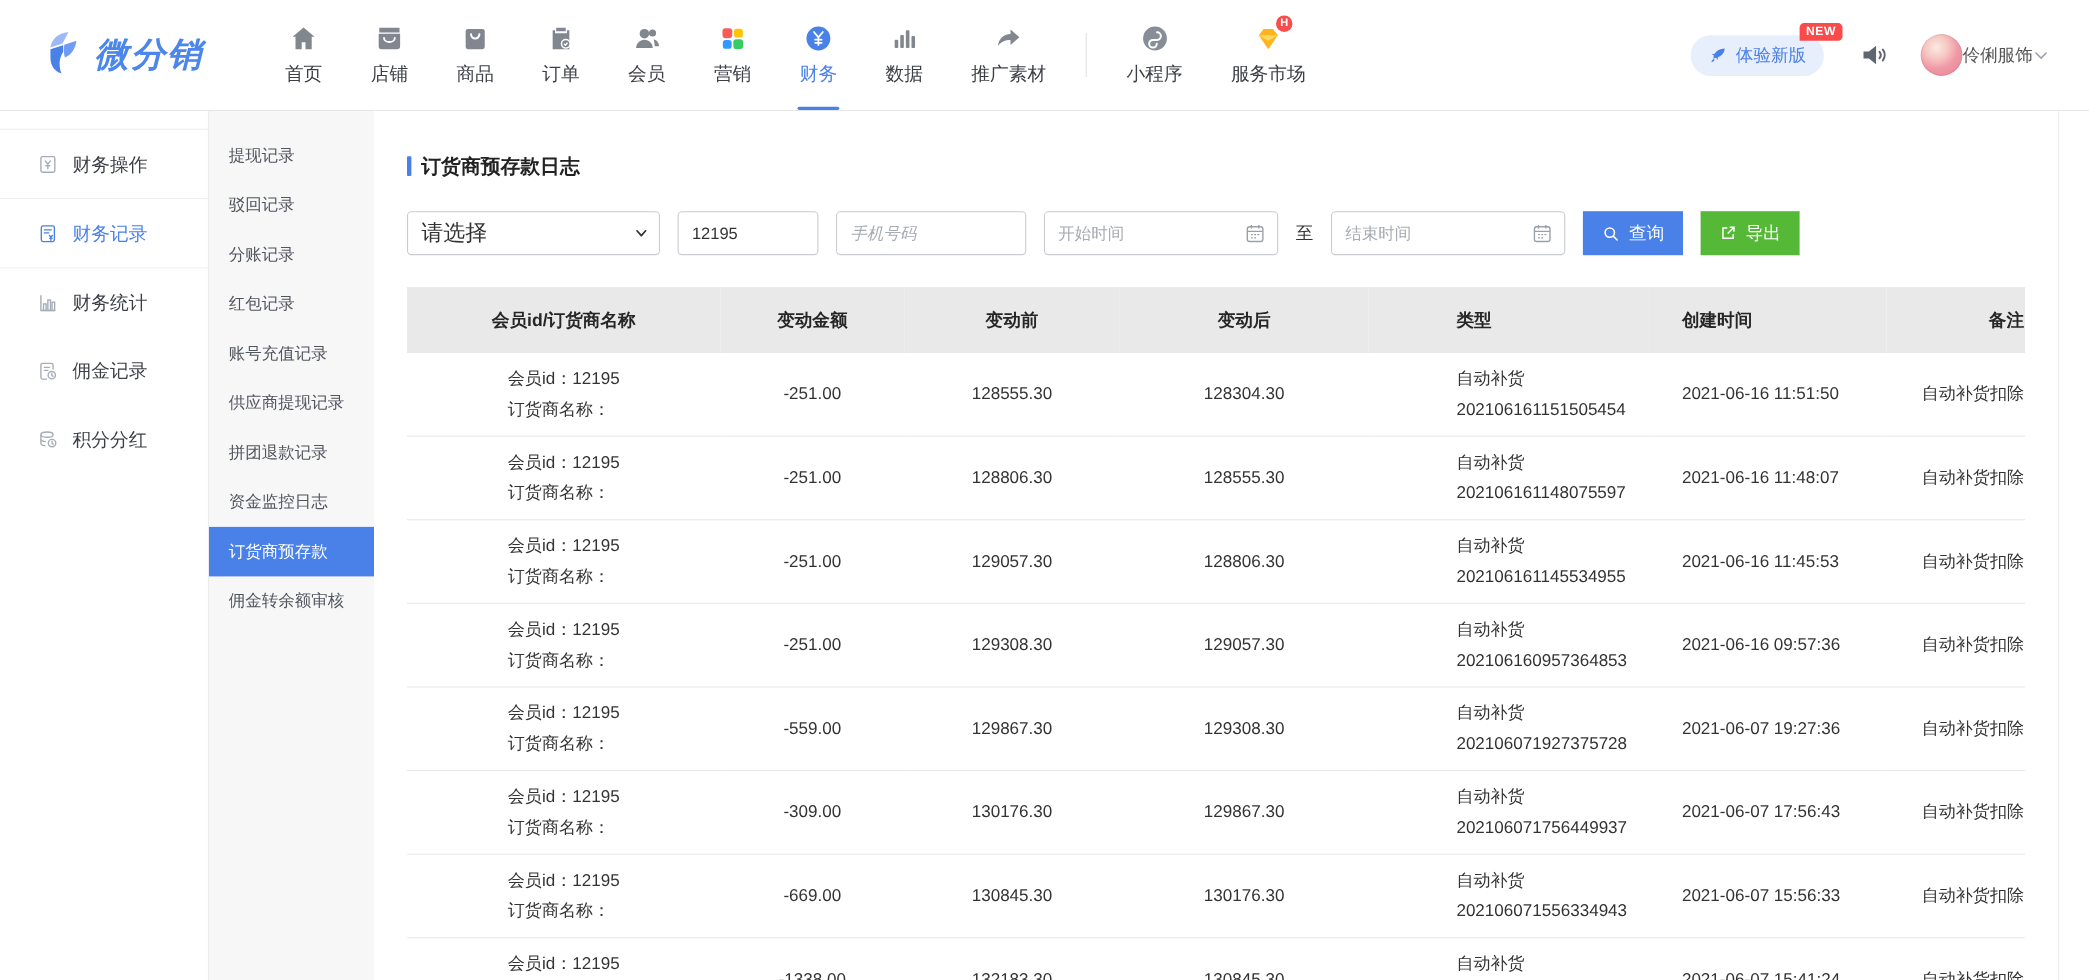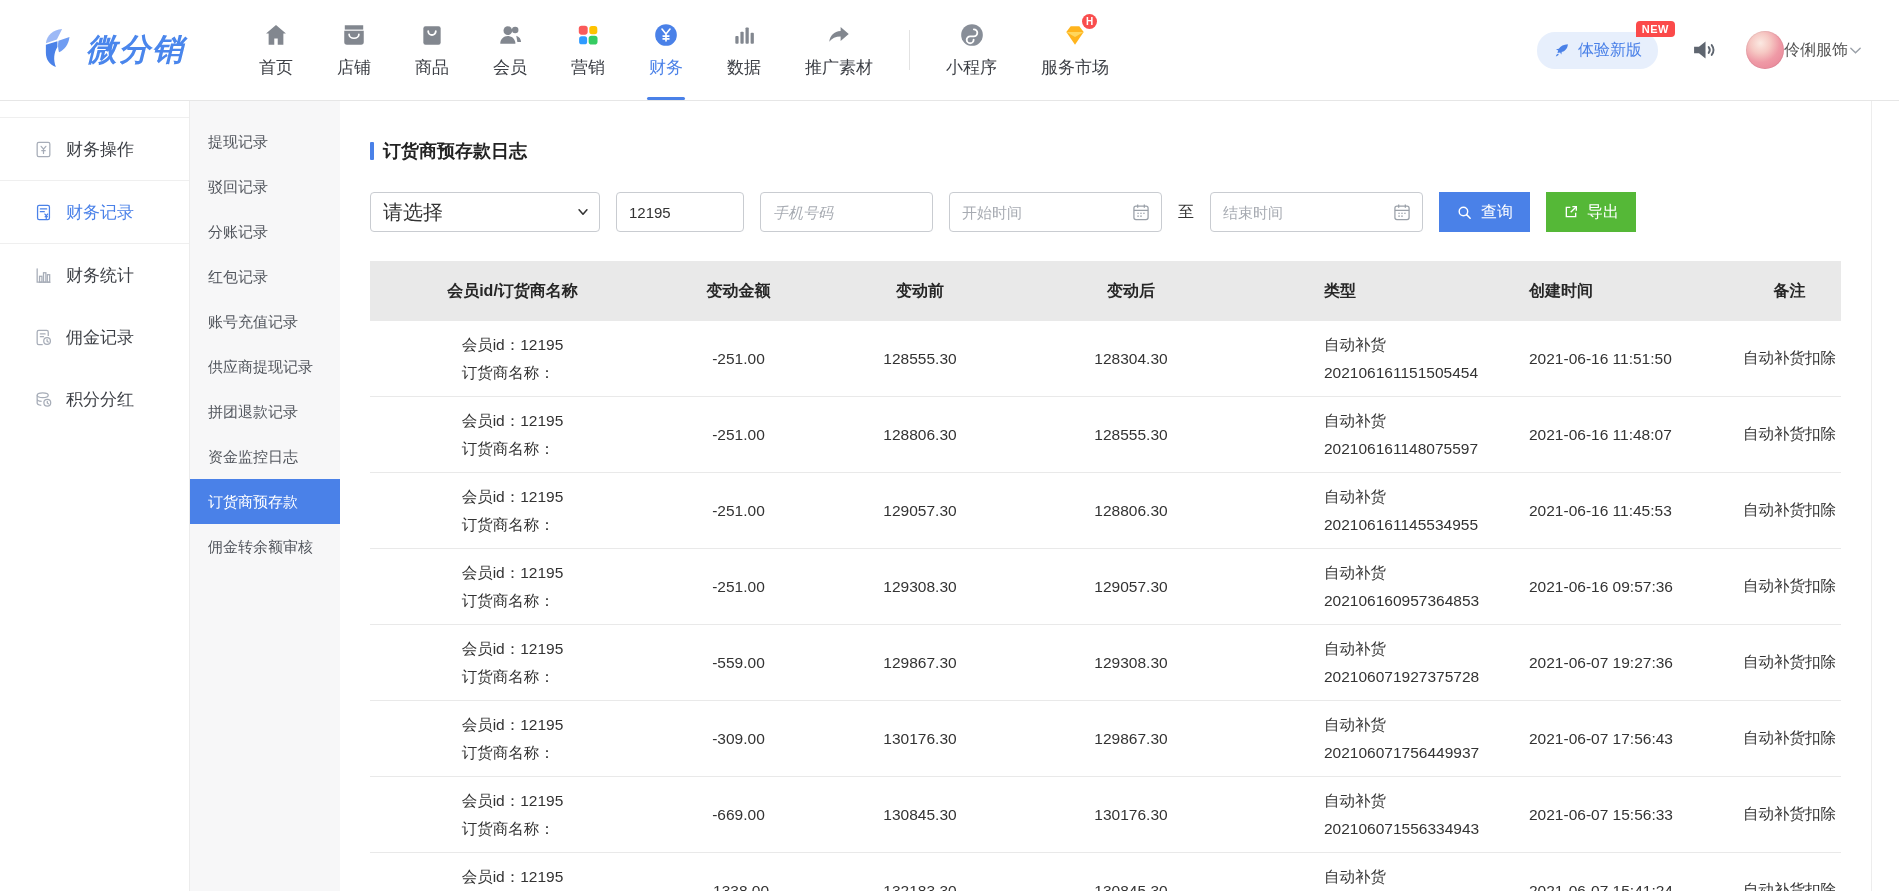--- a/index.html
+++ b/index.html
@@ -62,21 +62,21 @@
   .btn-search{background:#4a81e8;}
   .btn-export{background:#55b837;}
 
   
   .data-table{width:100%;border-collapse:collapse;table-layout:fixed;}
   .data-table th{background:#e9e9e9;height:58px;font-size:16px;color:#262626;font-weight:bold;}
   .data-table td{height:73px;border-bottom:1px solid #e9e9e9;font-size:15.5px;color:#333;}
   .col-0,.col-1,.col-2,.col-3{text-align:center;}
   .col-4{text-align:left;padding-left:80px;}
   .col-5{text-align:left;padding-left:30px;}
-  .col-6{text-align:center;padding-left:24px;font-family:Liberation Mono, monospace;}
+  .col-6{text-align:right;padding-left:24px;font-family:Liberation Mono, monospace;}
   .member-block{display:inline-block;text-align:left;line-height:1.75;}
   .type-block{line-height:1.75;}
 </style>
 </head>
 <body>
 
 <div class="page">
   <header class="topbar">
     <div class="logo">
       <span class="logo-mark">
@@ -110,20 +110,31 @@
           <span class="nav-label">店铺</span>
         </div>
         <div class="nav-item">
           <span class="nav-icon">
             <svg width="26" height="26" viewBox="0 0 24 24">
               <rect x="4" y="4" width="16" height="17" rx="2" fill="#82878f"></rect>
               <path d="M8.5 8.5a3.5 3.5 0 0 0 7 0" stroke="#fff" stroke-width="1.7" fill="none" stroke-linecap="round"></path>
             </svg>
           </span>
           <span class="nav-label">商品</span>
+        </div>
+        <div class="nav-item">
+          <span class="nav-icon">
+            <svg width="26" height="26" viewBox="0 0 24 24">
+              <path fill="#82878f" d="M8 3h8v3H8z"></path>
+              <path fill="#82878f" d="M5 5h2v2.5h10V5h2v16H5z"></path>
+              <circle cx="16" cy="16.5" r="3.6" fill="#82878f" stroke="#fff" stroke-width="1.2"></circle>
+              <path d="m14.5 16.5 1.1 1.1 1.9-2" stroke="#fff" stroke-width="1.2" fill="none"></path>
+            </svg>
+          </span>
+          <span class="nav-label">订单</span>
         </div>
         <div class="nav-item">
           <span class="nav-icon">
             <svg width="26" height="26" viewBox="0 0 24 24" fill="#82878f">
               <circle cx="10" cy="8" r="4"></circle>
               <path d="M3 20c0-3.9 3.1-7 7-7s7 3.1 7 7z"></path>
               <circle cx="16.8" cy="7.4" r="3"></circle>
               <path d="M17.8 12.6c2.6.7 4.4 3 4.4 5.9h-3.4z"></path>
             </svg>
           </span>

